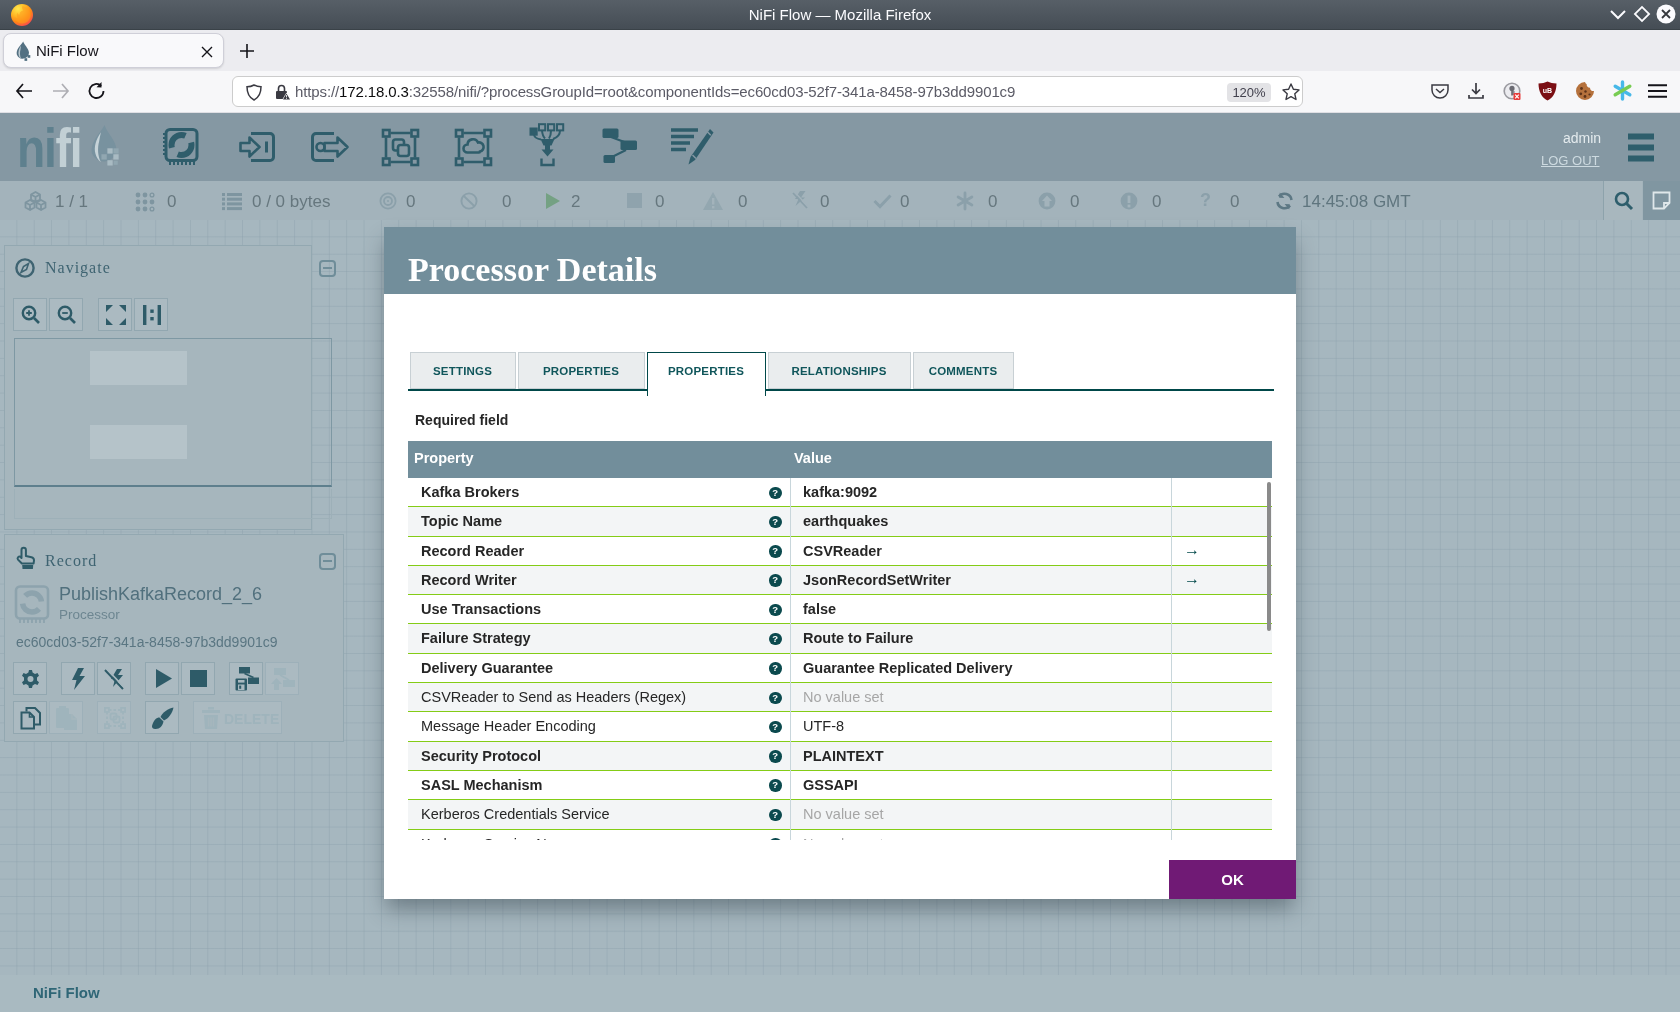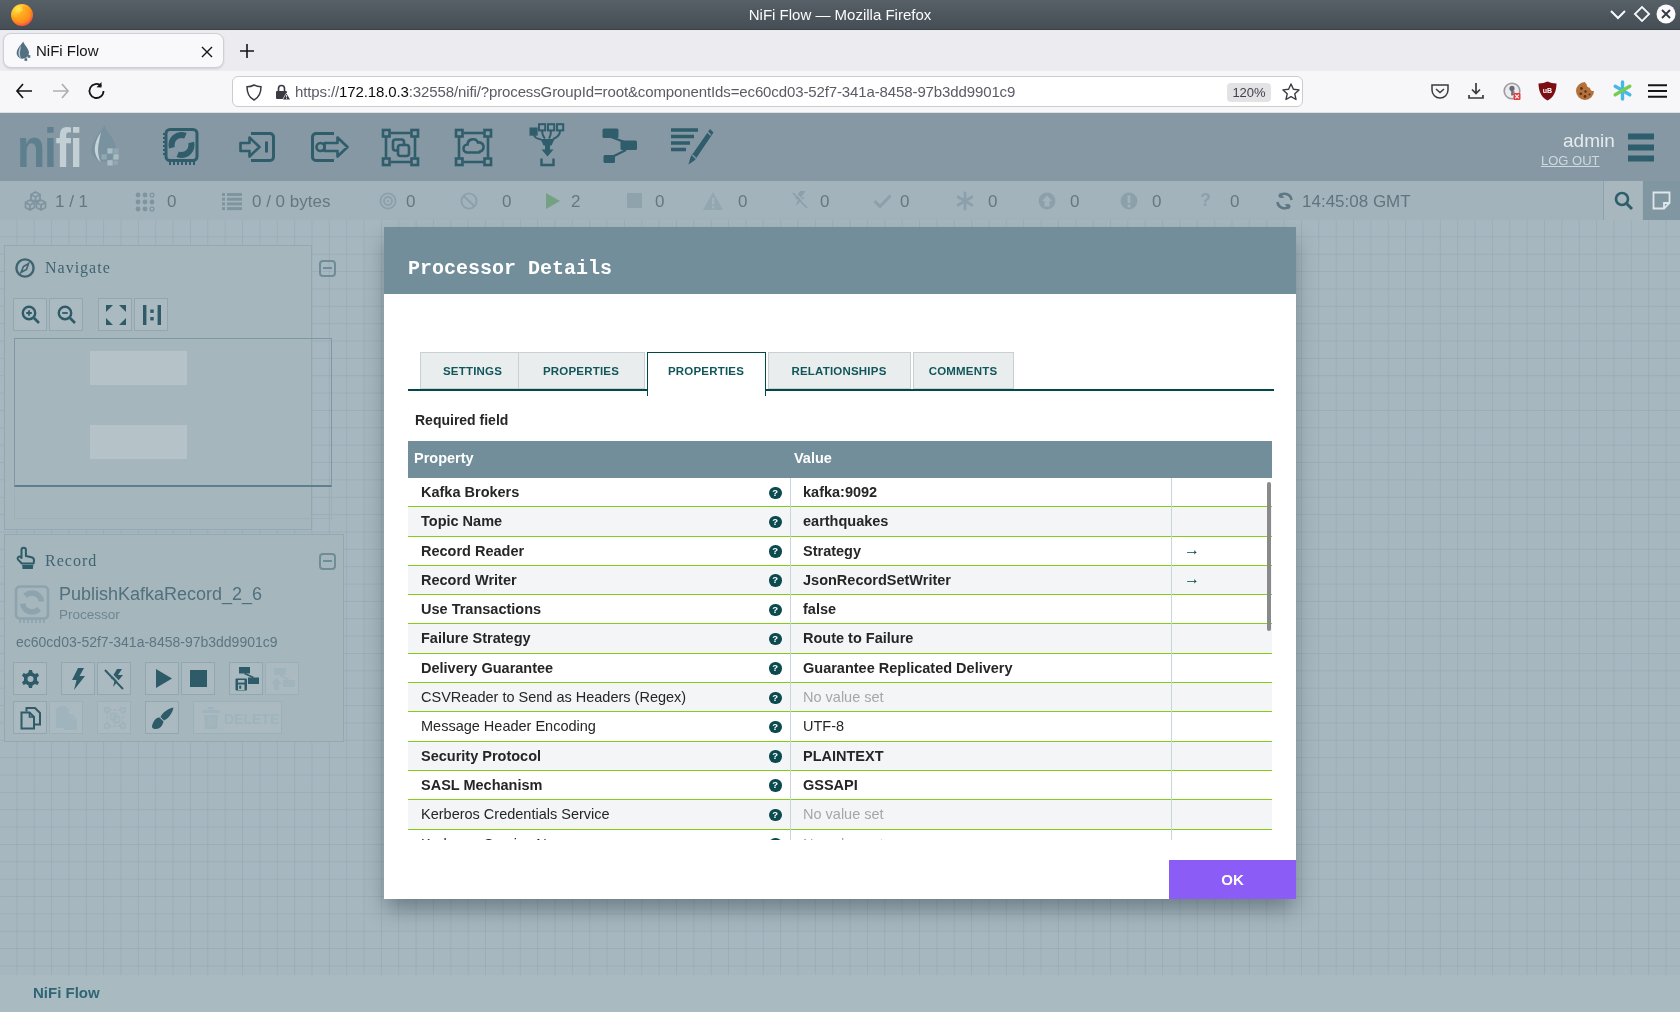--- a/index.html
+++ b/index.html
@@ -25,42 +25,42 @@
 .panel{background:#a6b6bd;border:1px solid #93a8b1}
 #navpanel{left:4px;top:245px;width:308px;height:285px}
 #oppanel{left:4px;top:534px;width:340px;height:208px}
 .ptitle{font-family:"Liberation Serif",serif;font-size:16px;color:#3f6472;letter-spacing:1px}
 .pbtn{background:#abbac1;border:1px solid #92a7b0}
 .minus{width:17px;height:17px;border:2px solid #6f8d99;border-radius:4px}
 .minus:after{content:"";position:absolute;left:2px;top:5px;width:9px;height:2px;background:#6f8d99}
 .stat{font-size:17px;color:#66777e;top:11px}
 #modal{left:384px;top:227px;width:912px;height:672px;background:#fff;box-shadow:0 12px 20px -2px rgba(30,45,55,.42)}
 #mhead{left:0;top:0;width:912px;height:67px;background:#728e9b}
-#mtitle{left:24px;top:30px;font-family:Liberation Mono, monospace;font-size:20px;font-weight:bold;color:#fff}
+#mtitle{left:24px;top:24px;font-family:Liberation Serif, serif;font-size:34px;font-weight:bold;color:#fff}
 #mstatus{left:0;top:67px;width:912px;height:38px;background:#e4e9ec}
 #mrun{left:36px;top:9px;font-size:16px;font-weight:bold;color:#775351}
 #mplay{left:17px;top:11px;width:0;height:0;border-left:13px solid #73bf7b;border-top:8px solid transparent;border-bottom:8px solid transparent}
 #mstop{right:10px;top:11px;font-size:12px;font-weight:bold;color:#004849;letter-spacing:.2px}
 #tabs{left:23.5px;top:125px;width:866px;height:40px}
 .mtab{top:0;height:37px;background:#eaedee;border:1px solid #c8d0d4;color:#10565b;font-size:11.5px;font-weight:bold;letter-spacing:.2px;text-align:center;line-height:37px}
 .mtab.act{background:#fff;border:1px solid #004849;border-bottom:none;height:44px;z-index:3}
 #tabline{left:23.5px;top:162px;width:866px;height:2px;background:#004849}
 #reqfield{left:31px;top:185px;font-size:14px;font-weight:bold;color:#262626}
 #ptable{left:24px;top:214px;width:864px;height:399px;overflow:hidden}
 #phead{left:0;top:0;width:864px;height:37px;background:#728e9b;color:#fff;font-size:14.5px;font-weight:bold}
 .prow{width:864px;height:29.3px;border-bottom:1px solid #84cc16;font-size:14.5px;color:#262626}
 .prow.alt{background:#f3f5f6}
 .pname{left:13px;top:6px}
 .pval{left:395px;top:6px}
 .gray{color:#a6a6a6}
 .qm{left:361px;top:8.5px;width:12.5px;height:12.5px;border-radius:50%;background:#0b4a4e;color:#fff;font-size:9.5px;font-weight:bold;text-align:center;line-height:12.5px}
 .goto{left:776px;top:4px;color:#004849;font-size:16px;font-weight:bold}
 .cdiv{top:0;width:1px;height:29.3px;background:#c8d6db}
 #sbar{left:859px;top:41px;width:3.5px;height:149px;background:#8a8a8a;border-radius:2px}
-#okbtn{left:785px;top:633px;width:127px;height:39px;background:#8b5cf6;color:#fff;font-size:15px;font-weight:bold;text-align:center;line-height:39px}
+#okbtn{left:785px;top:633px;width:127px;height:39px;background:#701a75;color:#fff;font-size:15px;font-weight:bold;text-align:center;line-height:39px}
 </style></head>
 <body>
 <div id="stage">
 
   <div class="abs" id="titlebar">
     <div class="abs" id="fftitle">NiFi Flow — Mozilla Firefox</div>
     <svg class="abs" style="left:10px;top:3px" width="24" height="24" viewBox="0 0 24 24">
       <defs>
           <radialGradient id="ffg" cx="32%" cy="22%" r="90%">
         <stop offset="0%" stop-color="#ffe84d"></stop>
@@ -260,21 +260,21 @@
     <svg class="abs" style="left:670px;top:14px" width="44" height="41" viewBox="0 0 44 41">
       <g stroke="#2f5d6b" stroke-width="3.4">
             <path d="M1 3 H28 M1 9.5 H24 M1 16 H20 M1 22.5 H16"></path>
           </g>
       <g>
             <path d="M40 2 L43.5 5.5 L25 33 L18.5 37.5 L20.5 30 Z" fill="#2f5d6b"></path>
             <path d="M37.3 4.8 L40.8 8.3" stroke="#8598a3" stroke-width="1.5"></path>
             <path d="M22.5 28 L26 31.5" stroke="#8598a3" stroke-width="1.5"></path>
           </g>
     </svg>
-    <div class="abs" style="left:1563px;top:17px;font-size:19px;color:#e4ebee">admin</div>
+    <div class="abs" style="left:1563px;top:17px;font-size:14px;color:#e4ebee">admin</div>
     <div class="abs" style="left:1541px;top:40px;font-size:13px;color:#cddae0;text-decoration:underline">LOG OUT</div>
     <svg class="abs" style="left:1628px;top:20px" width="26" height="30" viewBox="0 0 26 30">
           <g stroke="#2e5e6c" stroke-width="6">
             <path d="M0 3.5 H26 M0 14.5 H26 M0 25.5 H26"></path>
           </g>
         </svg>
   </g></div>
 
   <div class="abs" id="statsbar">
     <svg class="abs" style="left:24px;top:10px" width="23" height="19" viewBox="0 0 23 19">
@@ -550,21 +550,21 @@
 
   <div class="abs" id="crumb">
       <div class="abs" id="crumbtext">NiFi Flow</div>
     </div>
 
   <div class="abs" id="modal">
     <div class="abs" id="mhead">
         <div class="abs" id="mtitle">Processor Details</div>
       </div>
     <div class="abs" id="tabs">
-      <div class="abs mtab" style="left:12px;width:106px">SETTINGS</div>
+      <div class="abs mtab" style="left:2px;width:106px">SETTINGS</div>
       <div class="abs mtab" style="left:110px;width:127px">PROPERTIES</div>
       <div class="abs mtab act" style="left:239px;width:119px">PROPERTIES</div>
       <div class="abs mtab" style="left:360px;width:143px">RELATIONSHIPS</div>
       <div class="abs mtab" style="left:505px;width:101px">COMMENTS</div>
     </div>
     <div class="abs" id="tabline"></div>
     <div class="abs" id="reqfield">Required field</div>
     <div class="abs" id="ptable">
       <div class="abs" id="phead">
         <div class="abs" style="left:6px;top:9px">Property</div>
@@ -583,21 +583,21 @@
  <div class="abs pname" style="font-weight:bold;">Topic Name</div>
  <div class="abs qm">?</div>
  <div class="abs pval" style="font-weight:bold;">earthquakes</div>
 
  <div class="abs cdiv" style="left:382px"></div>
  <div class="abs cdiv" style="left:763px"></div>
  </div>
           <div class="prow " style="position:relative">
  <div class="abs pname" style="font-weight:bold;">Record Reader</div>
  <div class="abs qm">?</div>
- <div class="abs pval" style="font-weight:bold;">Strategy</div>
+ <div class="abs pval" style="font-weight:bold;">CSVReader</div>
  <div class="abs goto">→</div>
  <div class="abs cdiv" style="left:382px"></div>
  <div class="abs cdiv" style="left:763px"></div>
  </div>
           <div class="prow alt" style="position:relative">
  <div class="abs pname" style="font-weight:bold;">Record Writer</div>
  <div class="abs qm">?</div>
  <div class="abs pval" style="font-weight:bold;">JsonRecordSetWriter</div>
  <div class="abs goto">→</div>
  <div class="abs cdiv" style="left:382px"></div>

